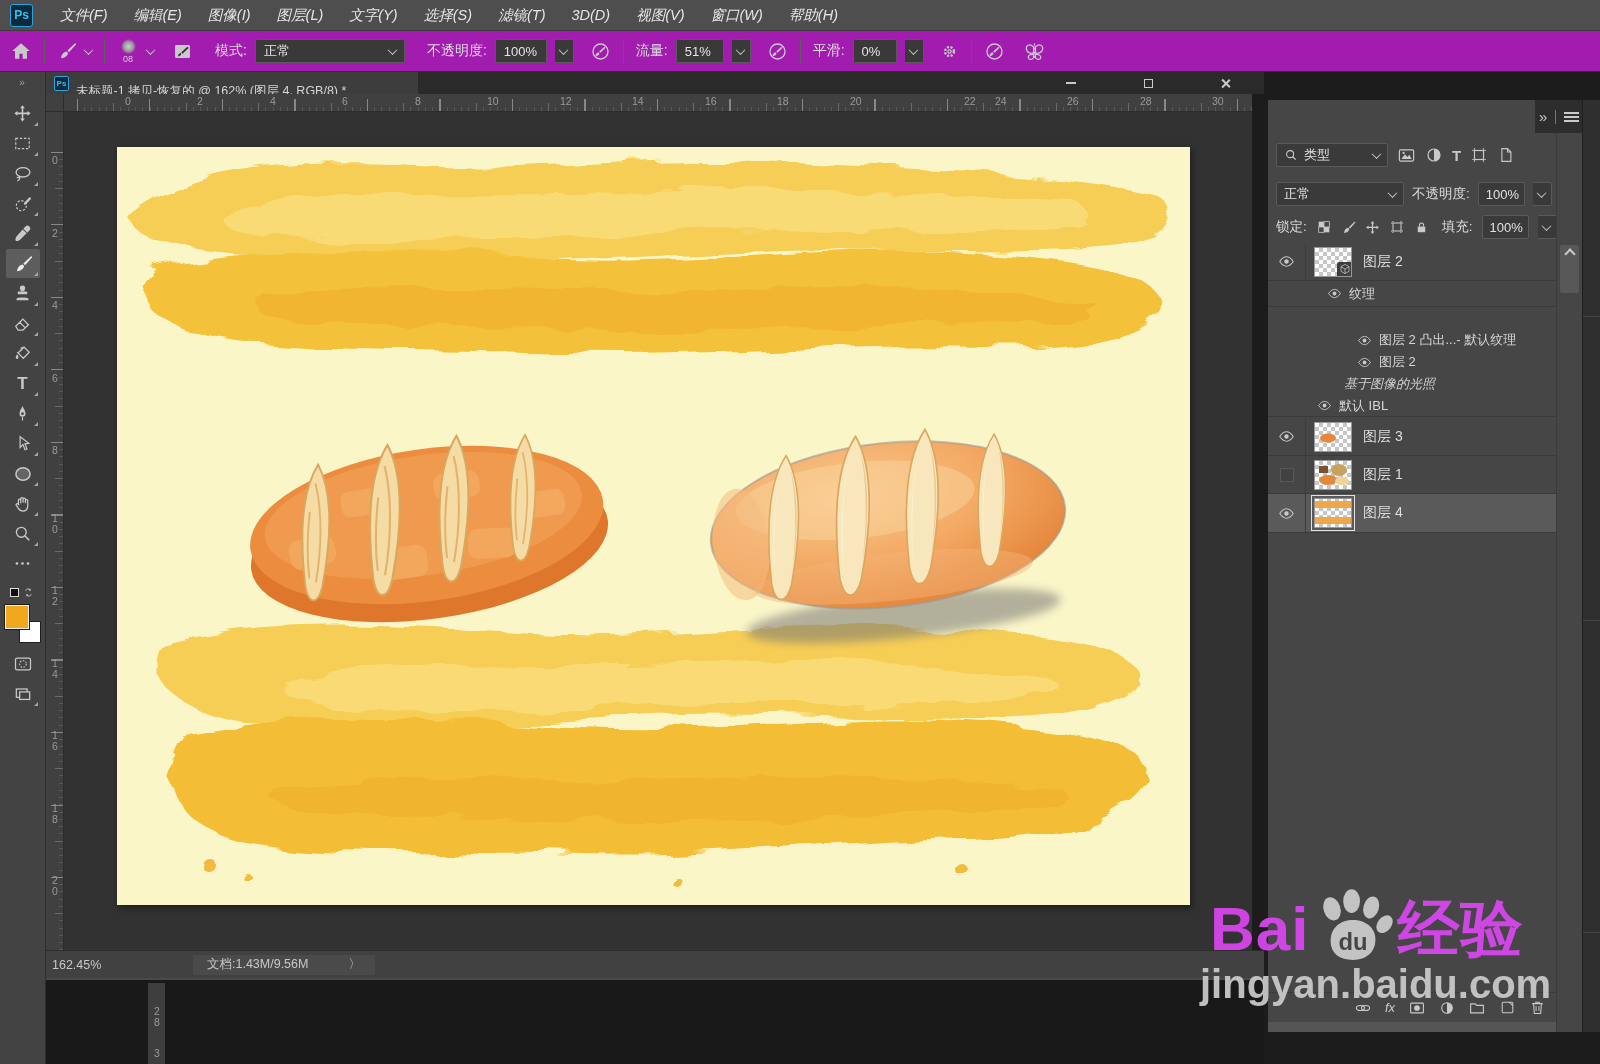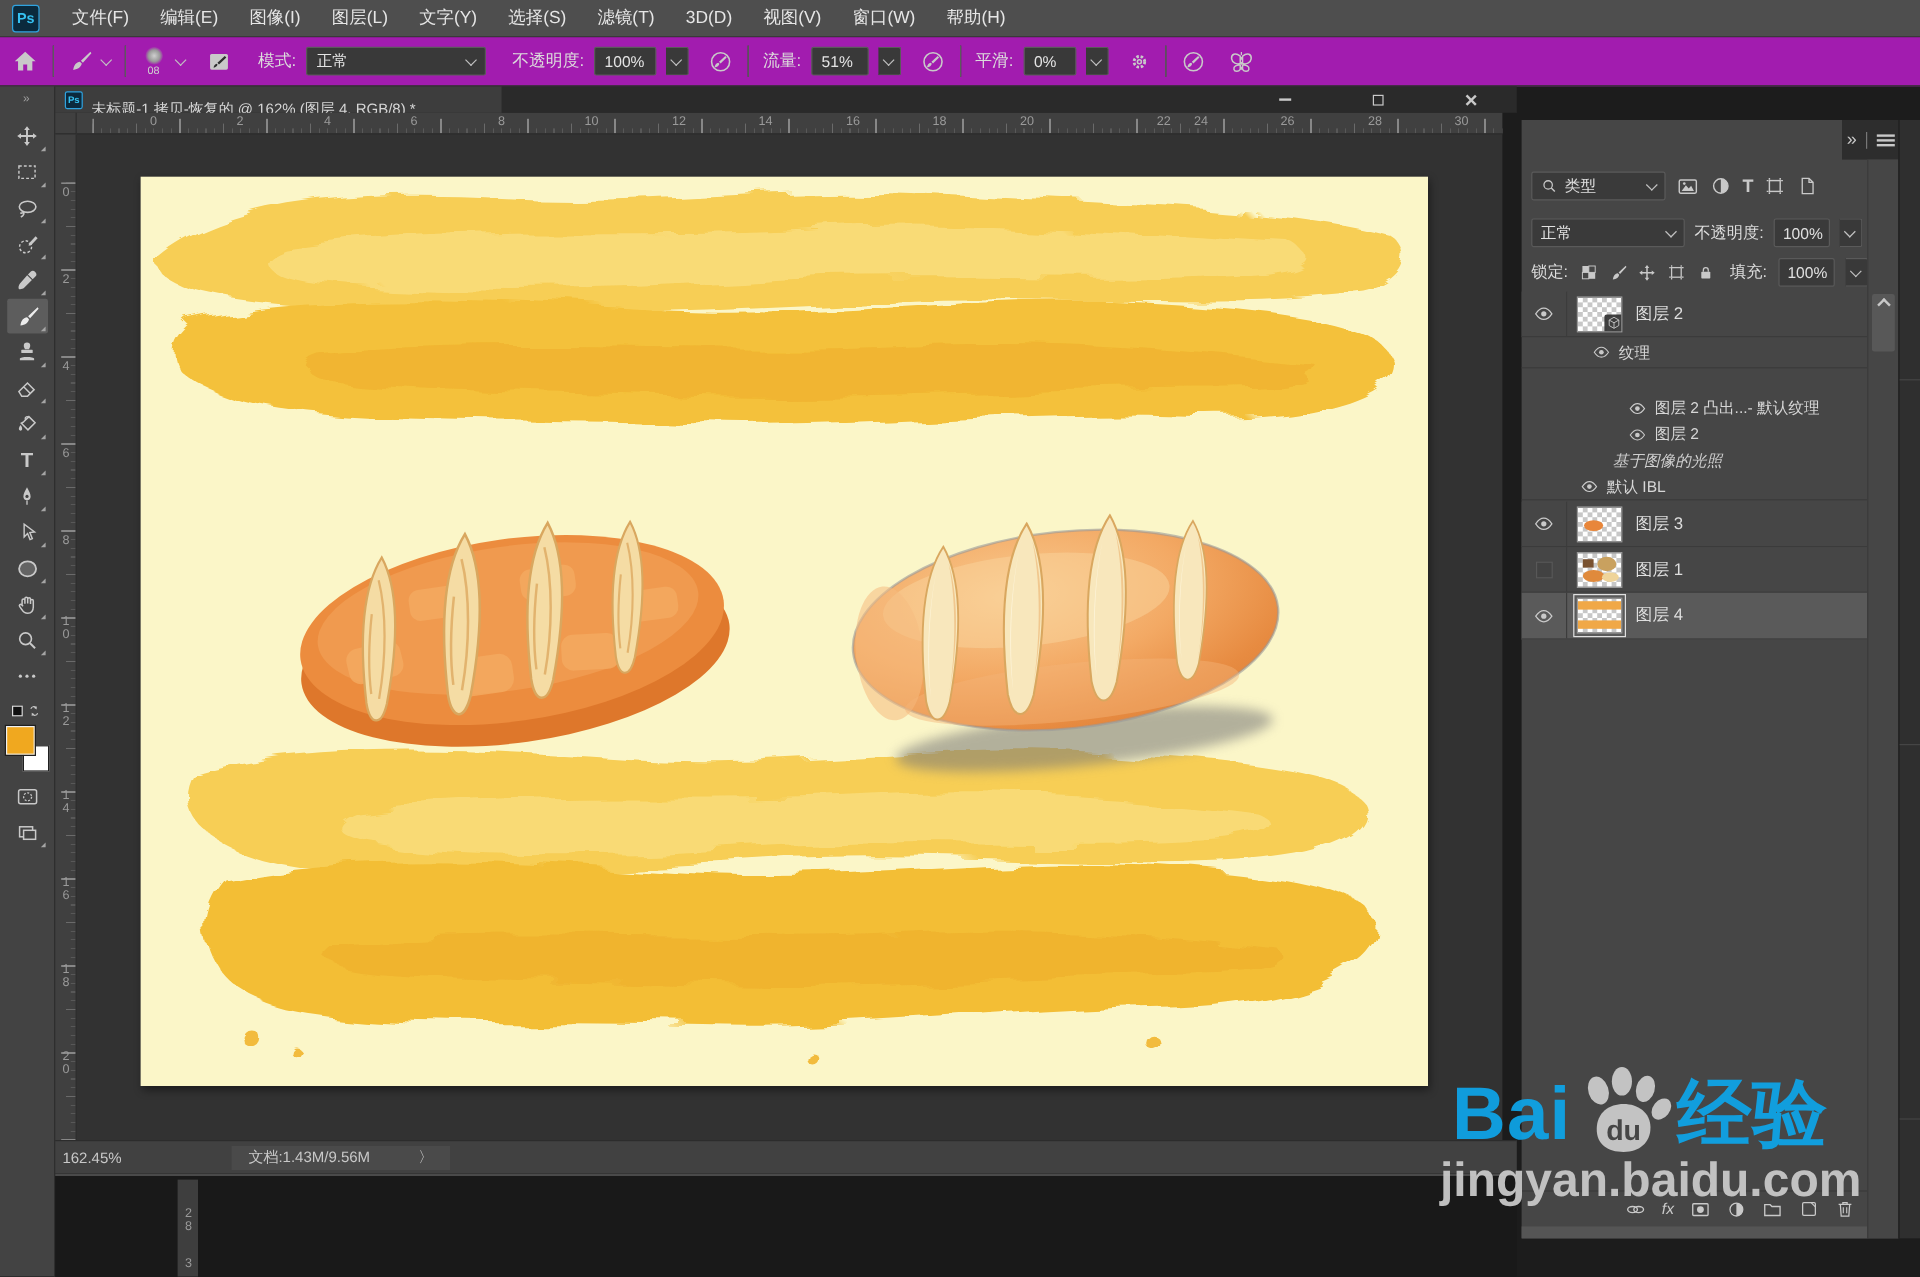--- a/index.html
+++ b/index.html
@@ -6,21 +6,21 @@
   html,body { background:#1c1c1c; }
   body { font-family:"Liberation Sans","DejaVu Sans",sans-serif; }
   #stage { position:relative; width:1600px; height:1064px; overflow:hidden; background:#1c1c1c; color:#dcdcdc; }
   .abs { position:absolute; }
   .ic { display:inline-block; vertical-align:middle; color:#c9c9c9; }
 
   
   #menubar { left:0; top:0; width:1600px; height:31px; background:#4e4e4e; border-bottom:1px solid #3a3a3a; display:flex; align-items:center; }
   #ps-logo { width:23px; height:23px; margin-left:10px; background:#0b2a3d; border:1px solid #2fa3e0; border-radius:3px; color:#35c1f1; font-size:12px; font-weight:bold; display:flex; align-items:center; justify-content:center; }
   .menu-item { padding:0 13px; font-size:14.5px; color:#e6e6e6; line-height:31px; cursor:default; }
-  #menubar .menu-items { margin-left:14px; display:flex; }
+  #menubar .menu-items { margin-left:14px; display:flex;font-style:italic; }
 
   
   #optionsbar { left:0; top:31px; width:1600px; height:41px; background:#a21caf; border-bottom:1px solid #303030; display:flex; align-items:center; gap:8px; padding-left:10px; }
   .opt-sep { width:1px; height:26px; background:#3d3d3d; border-right:1px solid #5c5c5c; margin:0 4px; }
   .opt-label { font-size:14px; color:#dcdcdc; white-space:nowrap; }
   .opt-field { background:#393939; border:1px solid #5a5a5a; border-radius:2px; height:24px; display:flex; align-items:center; padding:0 8px; font-size:13px; color:#e4e4e4; }
   .chev-box { width:19px; height:24px; background:#393939; border:1px solid #5a5a5a; border-left:none; border-radius:0 2px 2px 0; display:flex; align-items:center; justify-content:center; }
   .chev-down { width:7px; height:7px; border-right:1.6px solid #c2c2c2; border-bottom:1.6px solid #c2c2c2; transform:rotate(45deg) translate(-1px,-1px); }
   .brush-preview { width:22px; display:flex; flex-direction:column; align-items:center; line-height:9px; }
   .brush-dot { width:15px; height:15px; border-radius:50%; background:radial-gradient(circle,#cfcfcf 0%,#9a9a9a 45%,rgba(120,120,120,0) 72%); }
@@ -107,21 +107,21 @@
 
   #panel-bottombar { position:absolute; left:0; top:892px; width:288px; height:30px; border-top:1px solid #3b3b3b; display:flex; align-items:center; justify-content:flex-end; gap:13px; padding-right:10px; }
   #panel-footer { position:absolute; left:0; top:922px; width:288px; height:10px; background:#555555; }
   #fx-label { font-size:13px; font-style:italic; color:#c9c9c9; }
 
   #right-strip { left:1582px; top:100px; width:18px; height:932px; background:#2f2f2f; border-left:1px solid #1e1e1e; }
   #right-strip .seg { position:absolute; left:0; width:18px; border-top:1px solid #454545; }
 
   
   #watermark { left:1196px; top:888px; width:404px; height:132px; z-index:50; pointer-events:none; }
-  #wm-big { position:absolute; left:14px; top:0; display:flex; align-items:flex-end; color:#0ea5e9; font-weight:bold; opacity:.93; }
+  #wm-big { position:absolute; left:14px; top:0; display:flex; align-items:flex-end; color:#d946ef; font-weight:bold; opacity:.93; }
   #wm-big .t { font-size:62px; line-height:74px; letter-spacing:1px; }
   #wm-url { position:absolute; left:4px; top:74px; font-size:40px; font-weight:bold; color:#cbcbcb; opacity:.93; letter-spacing:0; }
 </style>
 </head>
 <body>
 
 <svg width="0" height="0" style="position:absolute" aria-hidden="true">
 <defs>
 <symbol id="i-move" viewBox="0 0 24 24">
         <path fill="currentColor" d="M12 1.5 15 5.5 13 5.5 13 10.8 18.3 10.8 18.3 8.8 22.3 11.8 18.3 14.8 18.3 12.8 13 12.8 13 18.2 15 18.2 12 22.2 9 18.2 11 18.2 11 12.8 5.7 12.8 5.7 14.8 1.7 11.8 5.7 8.8 5.7 10.8 11 10.8 11 5.5 9 5.5Z"></path>

